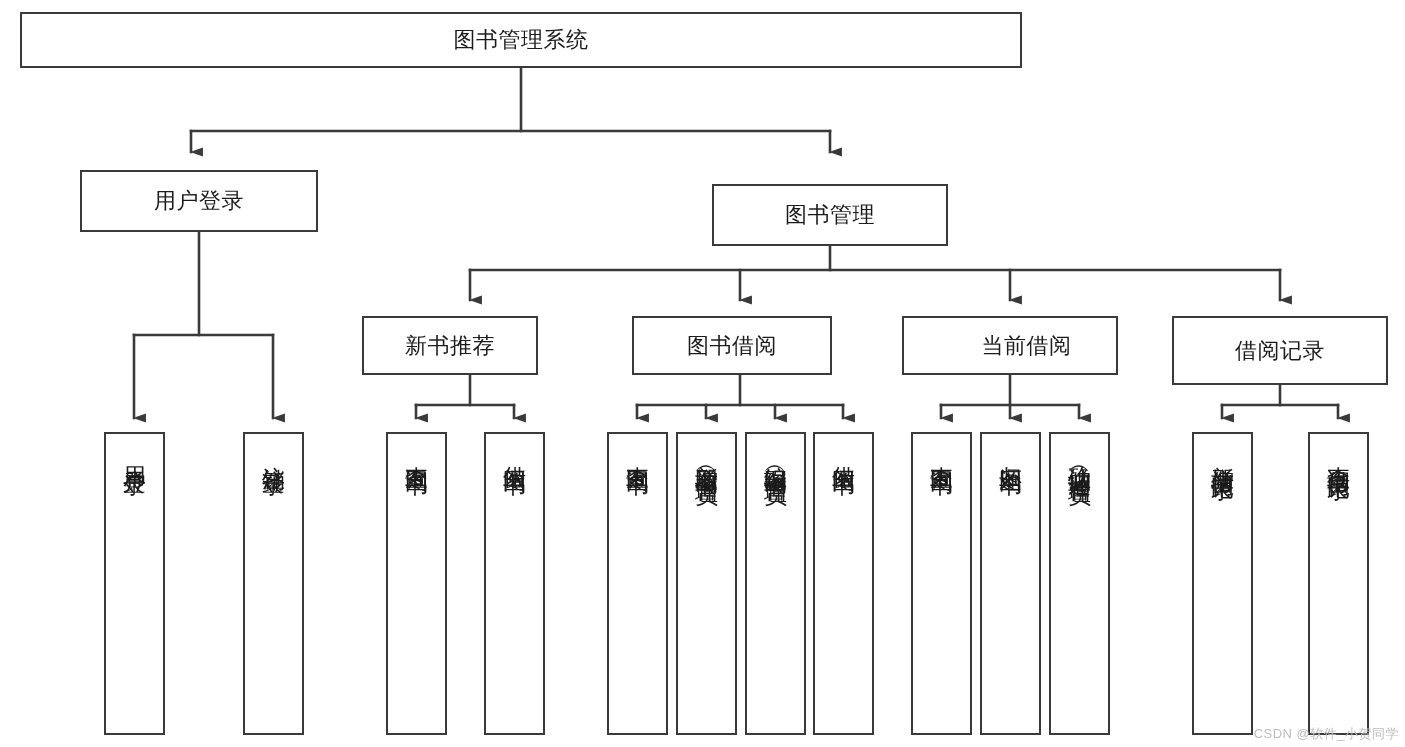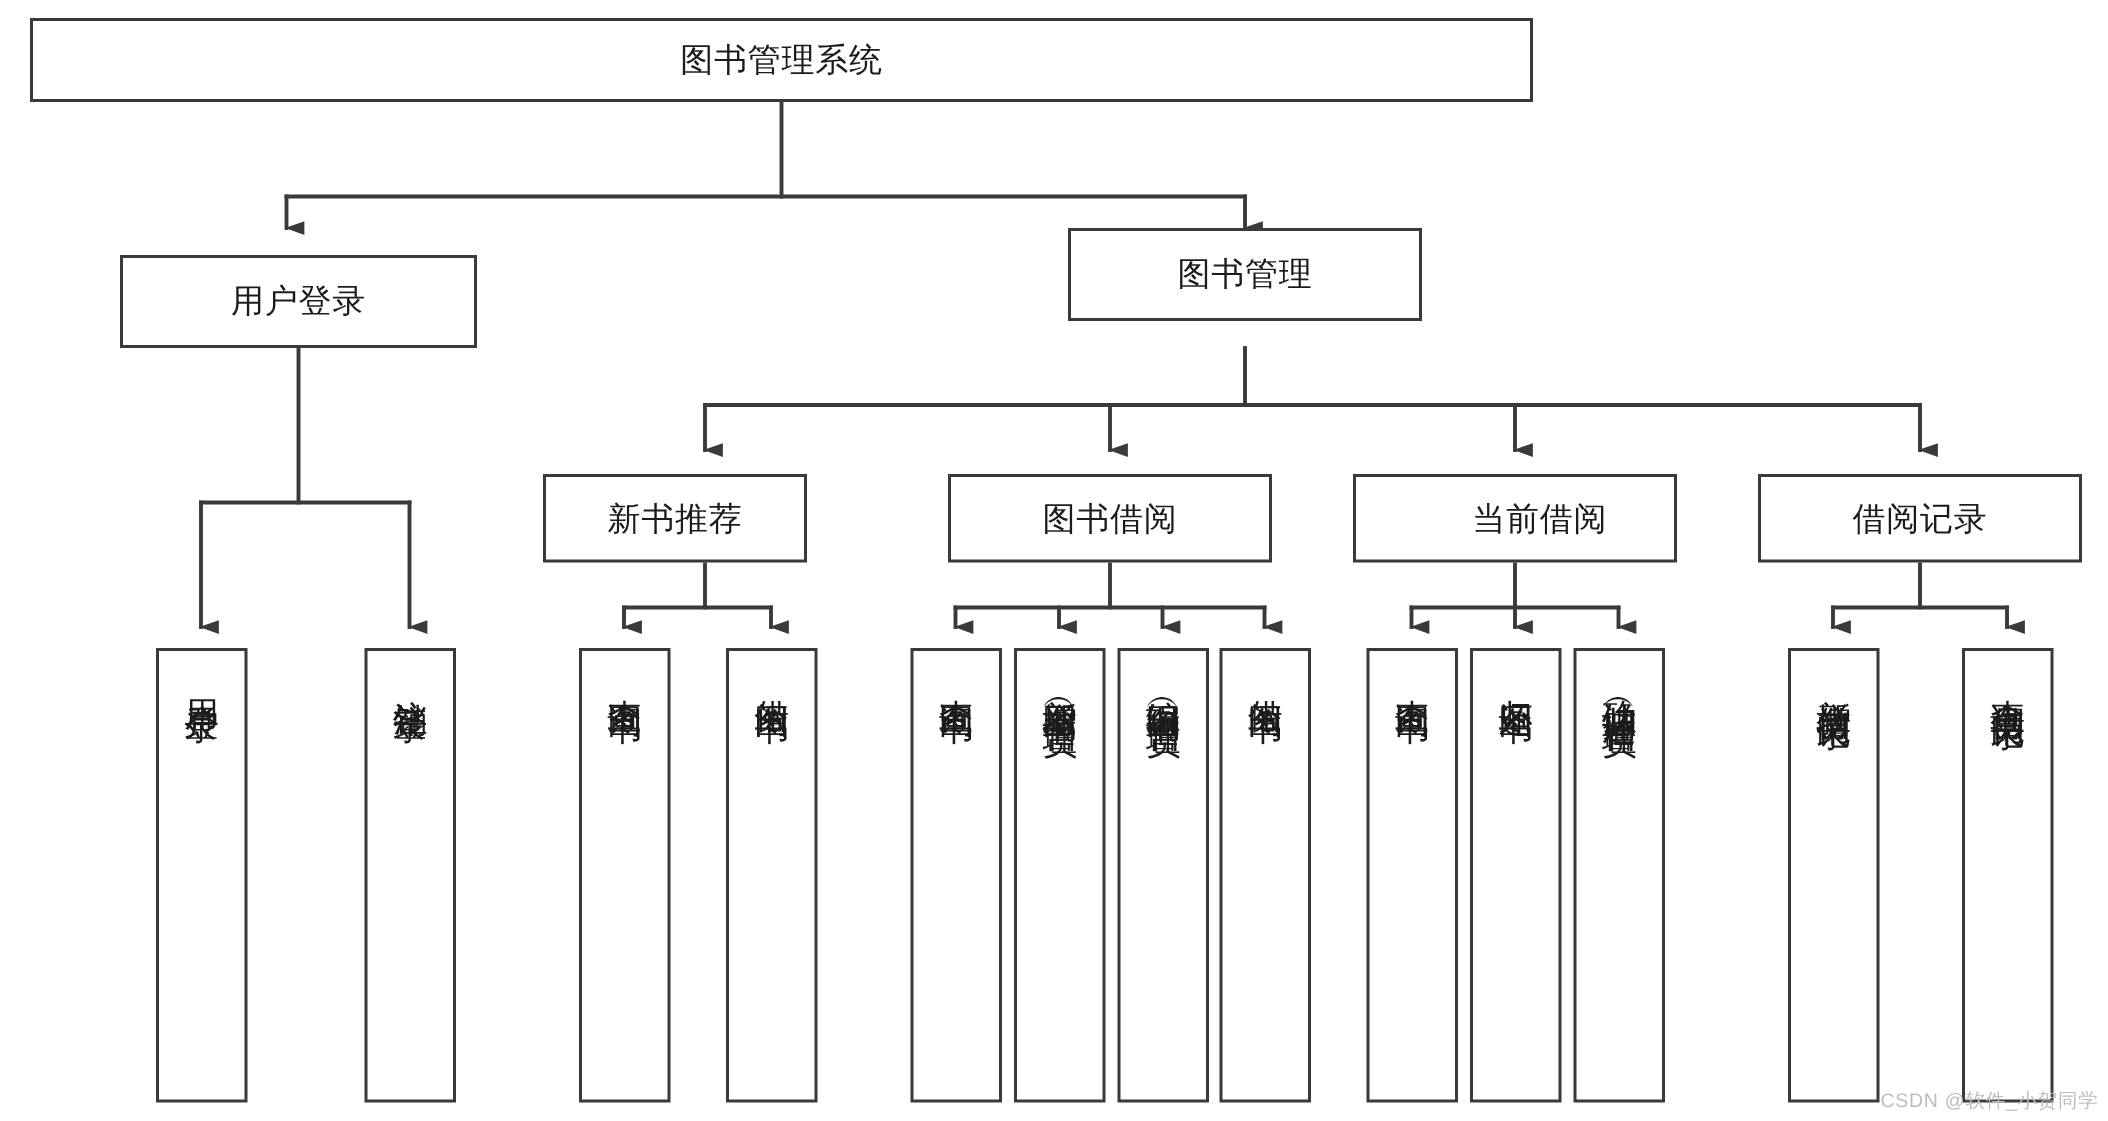--- a/index.html
+++ b/index.html
@@ -122,34 +122,34 @@
     </g>
   </svg>
 
   <div class="node horiz" style="left:20px; top:12px; width:1002px; height:56px;">
     <span class="label">图书管理系统</span>
   </div>
 
   <div class="node horiz" style="left:80px; top:170px; width:238px; height:62px;">
     <span class="label">用户登录</span>
   </div>
-  <div class="node horiz" style="left:712px; top:152px; width:236px; height:62px;">
+  <div class="node horiz" style="left:712px; top:184px; width:236px; height:62px;">
     <span class="label">图书管理</span>
   </div>
 
   <div class="node horiz" style="left:362px; top:316px; width:176px; height:59px;">
     <span class="label">新书推荐</span>
   </div>
-  <div class="node horiz" style="left:632px; top:316px; width:216px; height:59px;">
+  <div class="node horiz" style="left:632px; top:316px; width:200px; height:59px;">
     <span class="label">图书借阅</span>
   </div>
   <div class="node horiz" style="left:902px; top:316px; width:216px; height:59px;padding-left:33px;">
     <span class="label">当前借阅</span>
   </div>
-  <div class="node horiz" style="left:1172px; top:316px; width:216px; height:59px;">
+  <div class="node horiz" style="left:1172px; top:316px; width:216px; height:69px;">
     <span class="label">借阅记录</span>
   </div>
 
   <div class="node vert" style="left:104px; top:432px; width:61px; height:303px;">
     <span class="label">用户登录</span>
   </div>
   <div class="node vert" style="left:243px; top:432px; width:61px; height:303px;">
     <span class="label">注销登录</span>
   </div>
 

